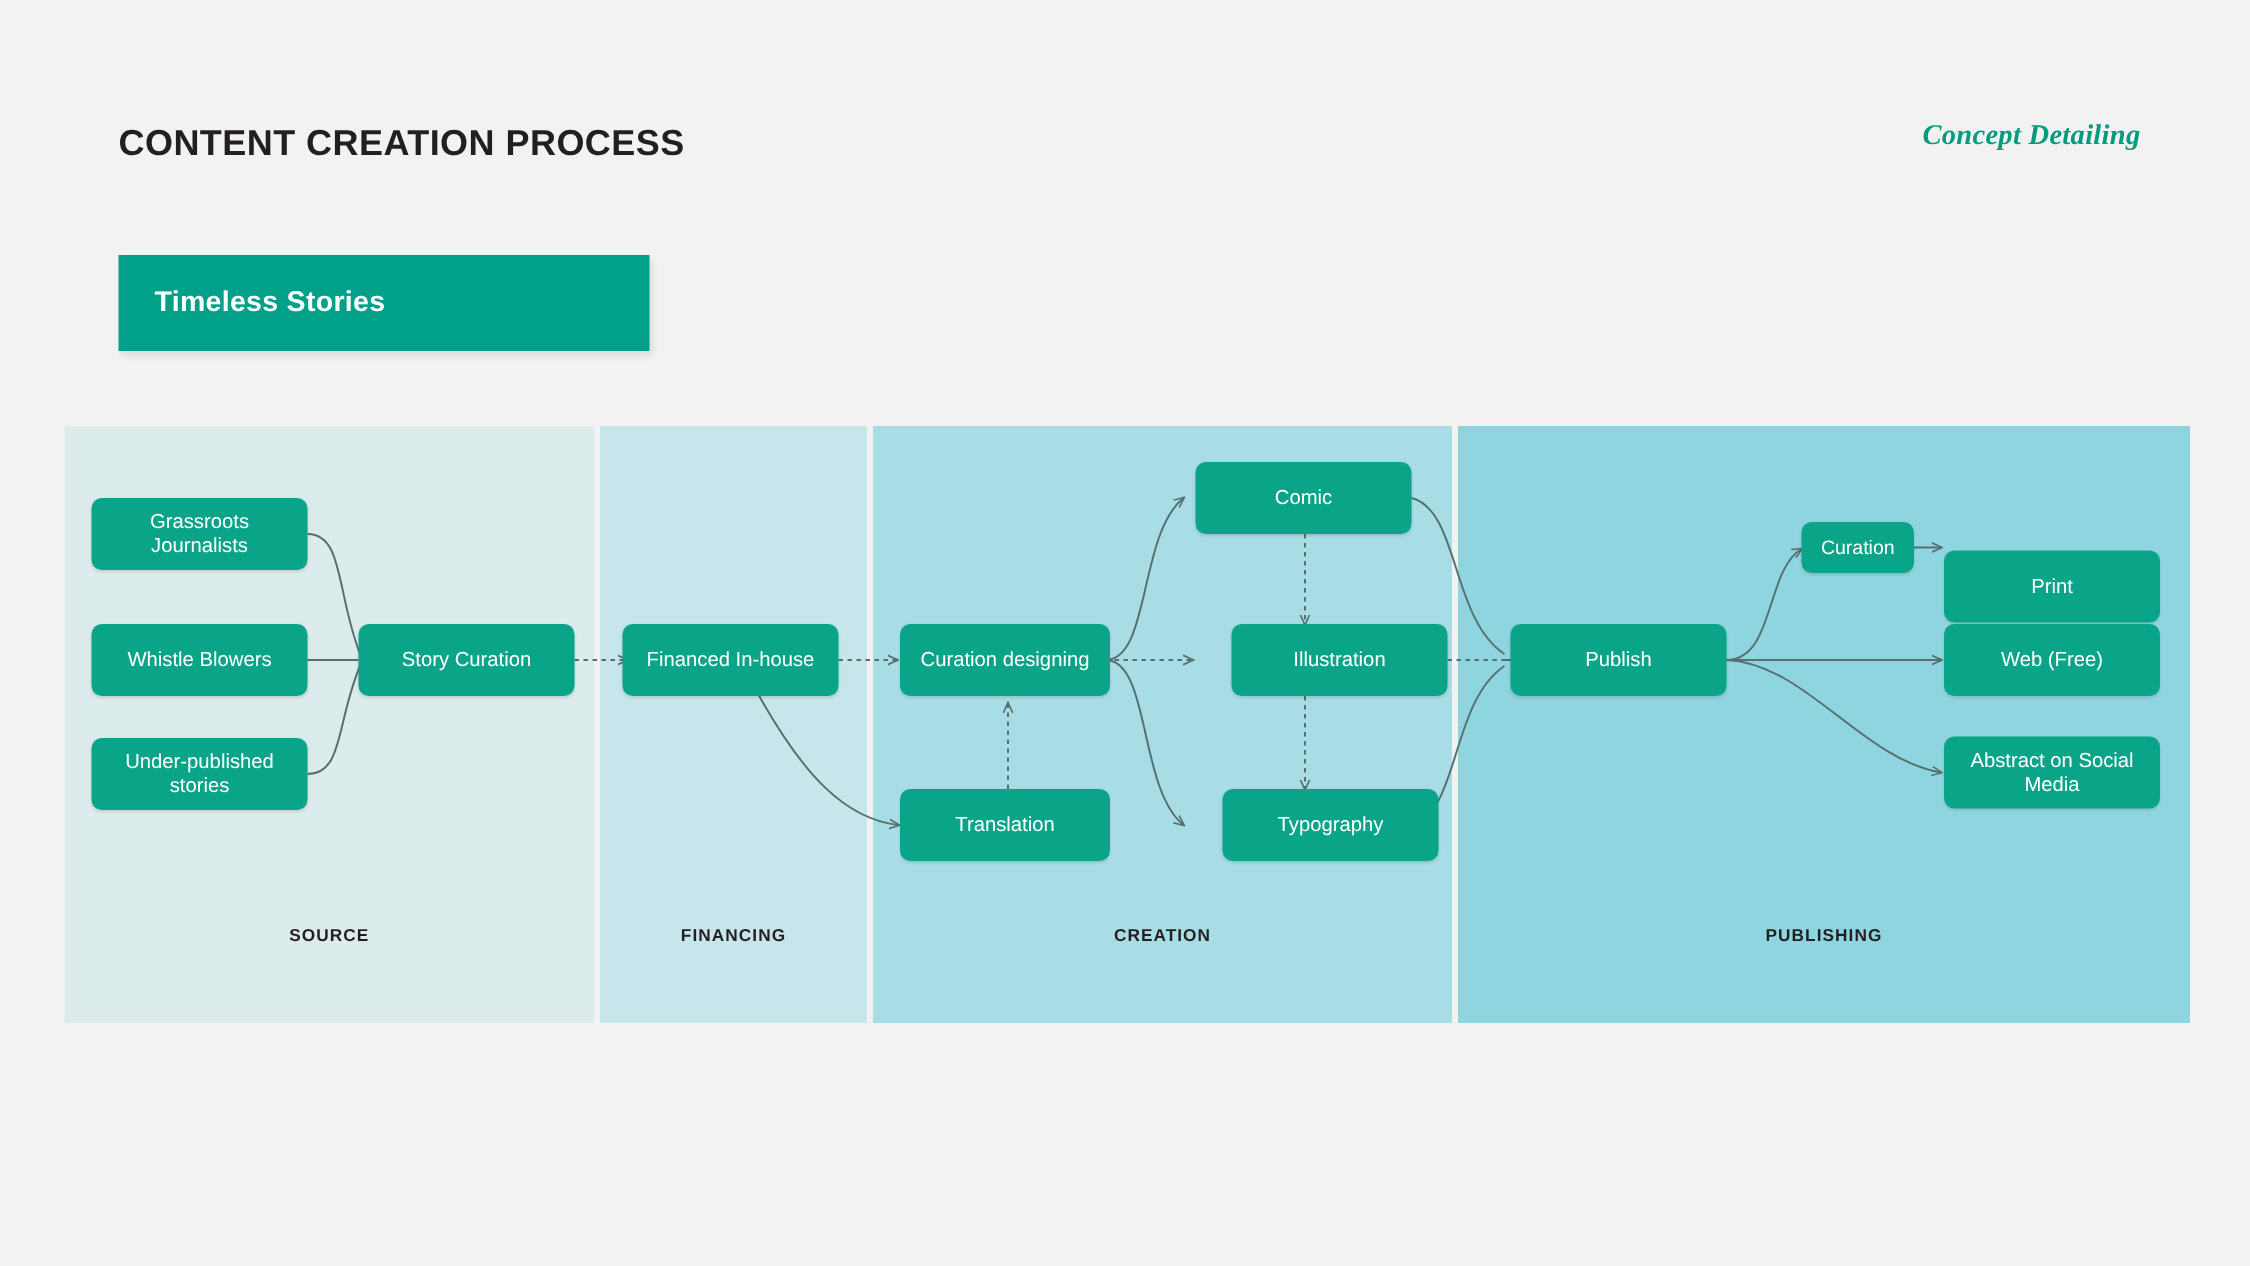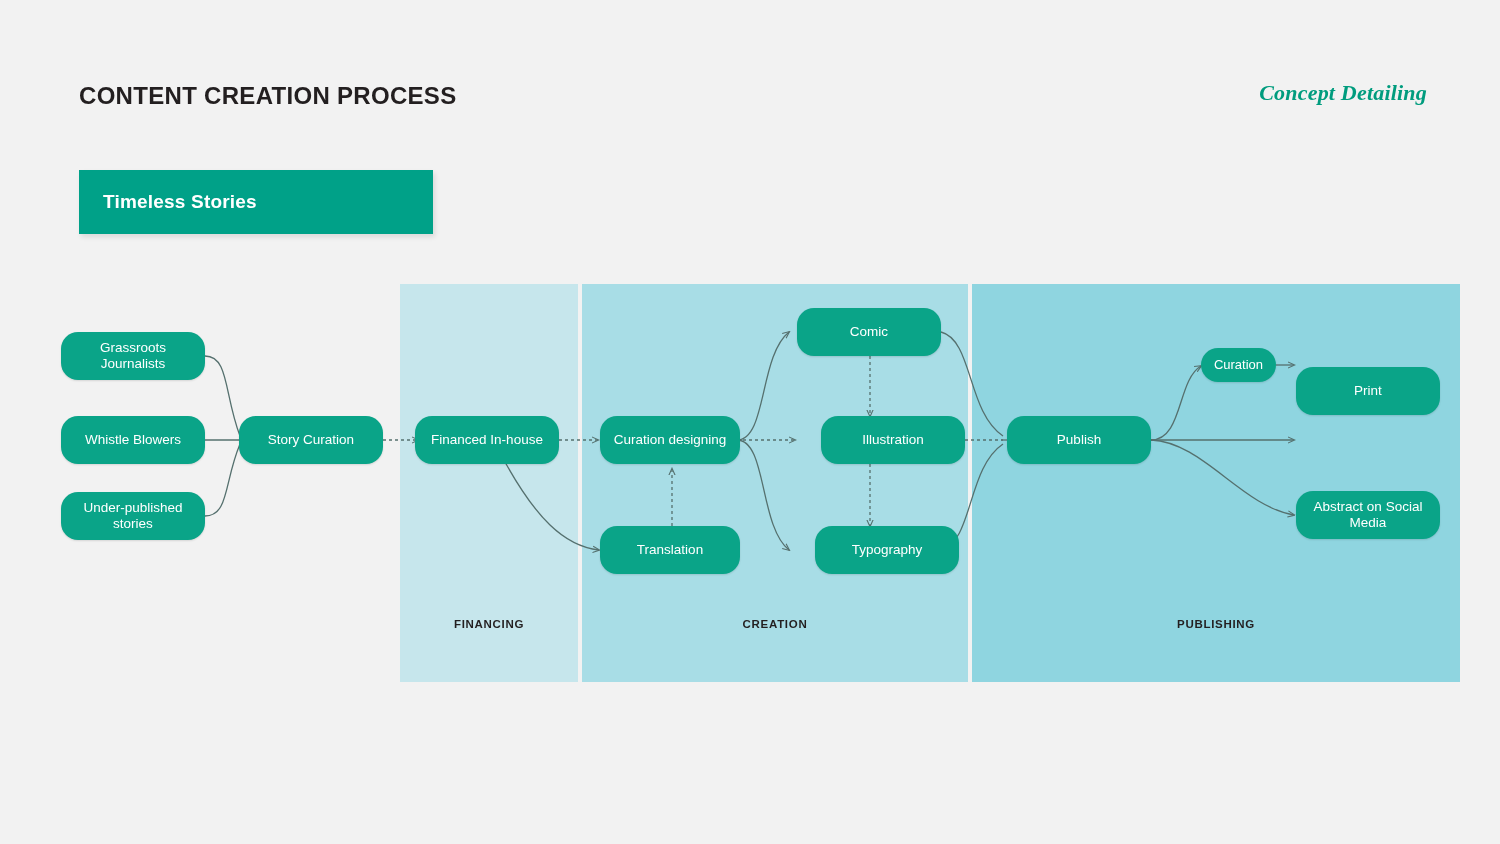--- a/index.html
+++ b/index.html
@@ -11,21 +11,21 @@
     position:relative;
   }
   #page-title{
     position:absolute;left:79px;top:82px;
     font-size:24px;font-weight:bold;color:#231f20;
     letter-spacing:0.3px;
   }
   #brand-logo{
     position:absolute;right:73px;top:80px;
     font-family:"Liberation Serif", serif;
-    font-size:22px;font-weight:bold;font-style:italic;
+    font-size:19px;font-weight:bold;font-style:italic;
     color:#009c7e;letter-spacing:0.2px;
     white-space:nowrap;
   }
   #banner{
     position:absolute;left:79px;top:170px;
     width:354px;height:64px;
     background:#00a188;
     display:flex;align-items:center;
     box-shadow:2px 3px 5px rgba(0,0,0,0.10);
   }
@@ -41,40 +41,43 @@
   .col-label{
     position:absolute;bottom:52px;
     width:100%;text-align:center;
     font-size:11.5px;font-weight:bold;color:#231f20;
     letter-spacing:0.7px;
   }
   svg#wires{position:absolute;left:0;top:0;width:1417px;height:398px;pointer-events:none;}
   .node{
     position:absolute;
     background:#0aa488;
-    border-radius:17px;
+    border-radius:7px;
     display:flex;align-items:center;justify-content:center;
     color:#ffffff;font-size:13.5px;
     text-align:center;line-height:1.22;
     box-shadow:0 1px 2px rgba(0,0,0,0.12);
     padding:0 6px;box-sizing:border-box;
   }
 </style>
 </head>
 <body>
 
 <div id="page-title">CONTENT CREATION PROCESS</div>
 <div id="brand-logo">Concept Detailing</div>
 
 <div id="banner">
   <span id="banner-label">Timeless Stories</span>
 </div>
 
 <div id="diagram">
 
+  <div class="col" style="left:0px;width:353px;background:#dcebec;">
+    <div class="col-label">SOURCE</div>
+  </div>
   <div class="col" style="left:357px;width:178px;background:#c6e6ec;">
     <div class="col-label">FINANCING</div>
   </div>
   <div class="col" style="left:539px;width:386px;background:#a8dde6;">
     <div class="col-label">CREATION</div>
   </div>
   <div class="col" style="left:929px;width:488px;background:#8fd5e0;">
     <div class="col-label">PUBLISHING</div>
   </div>
 
@@ -155,17 +158,20 @@
 
   <div class="node" style="left:964px;top:132px;width:144px;height:48px;">
     <span>Publish</span>
   </div>
   <div class="node" style="left:1158px;top:64px;width:75px;height:34px;font-size:13px;">
     <span>Curation</span>
   </div>
   <div class="node" style="left:1253px;top:57px;width:144px;height:48px;margin-top:26px;">
     <span>Print</span>
   </div>
+  <div class="node" style="left:1253px;top:132px;width:144px;height:48px;">
+    <span>Web (Free)</span>
+  </div>
   <div class="node" style="left:1253px;top:207px;width:144px;height:48px;">
     <span>Abstract on Social Media</span>
   </div>
 
 </div>
 
 </body></html>

